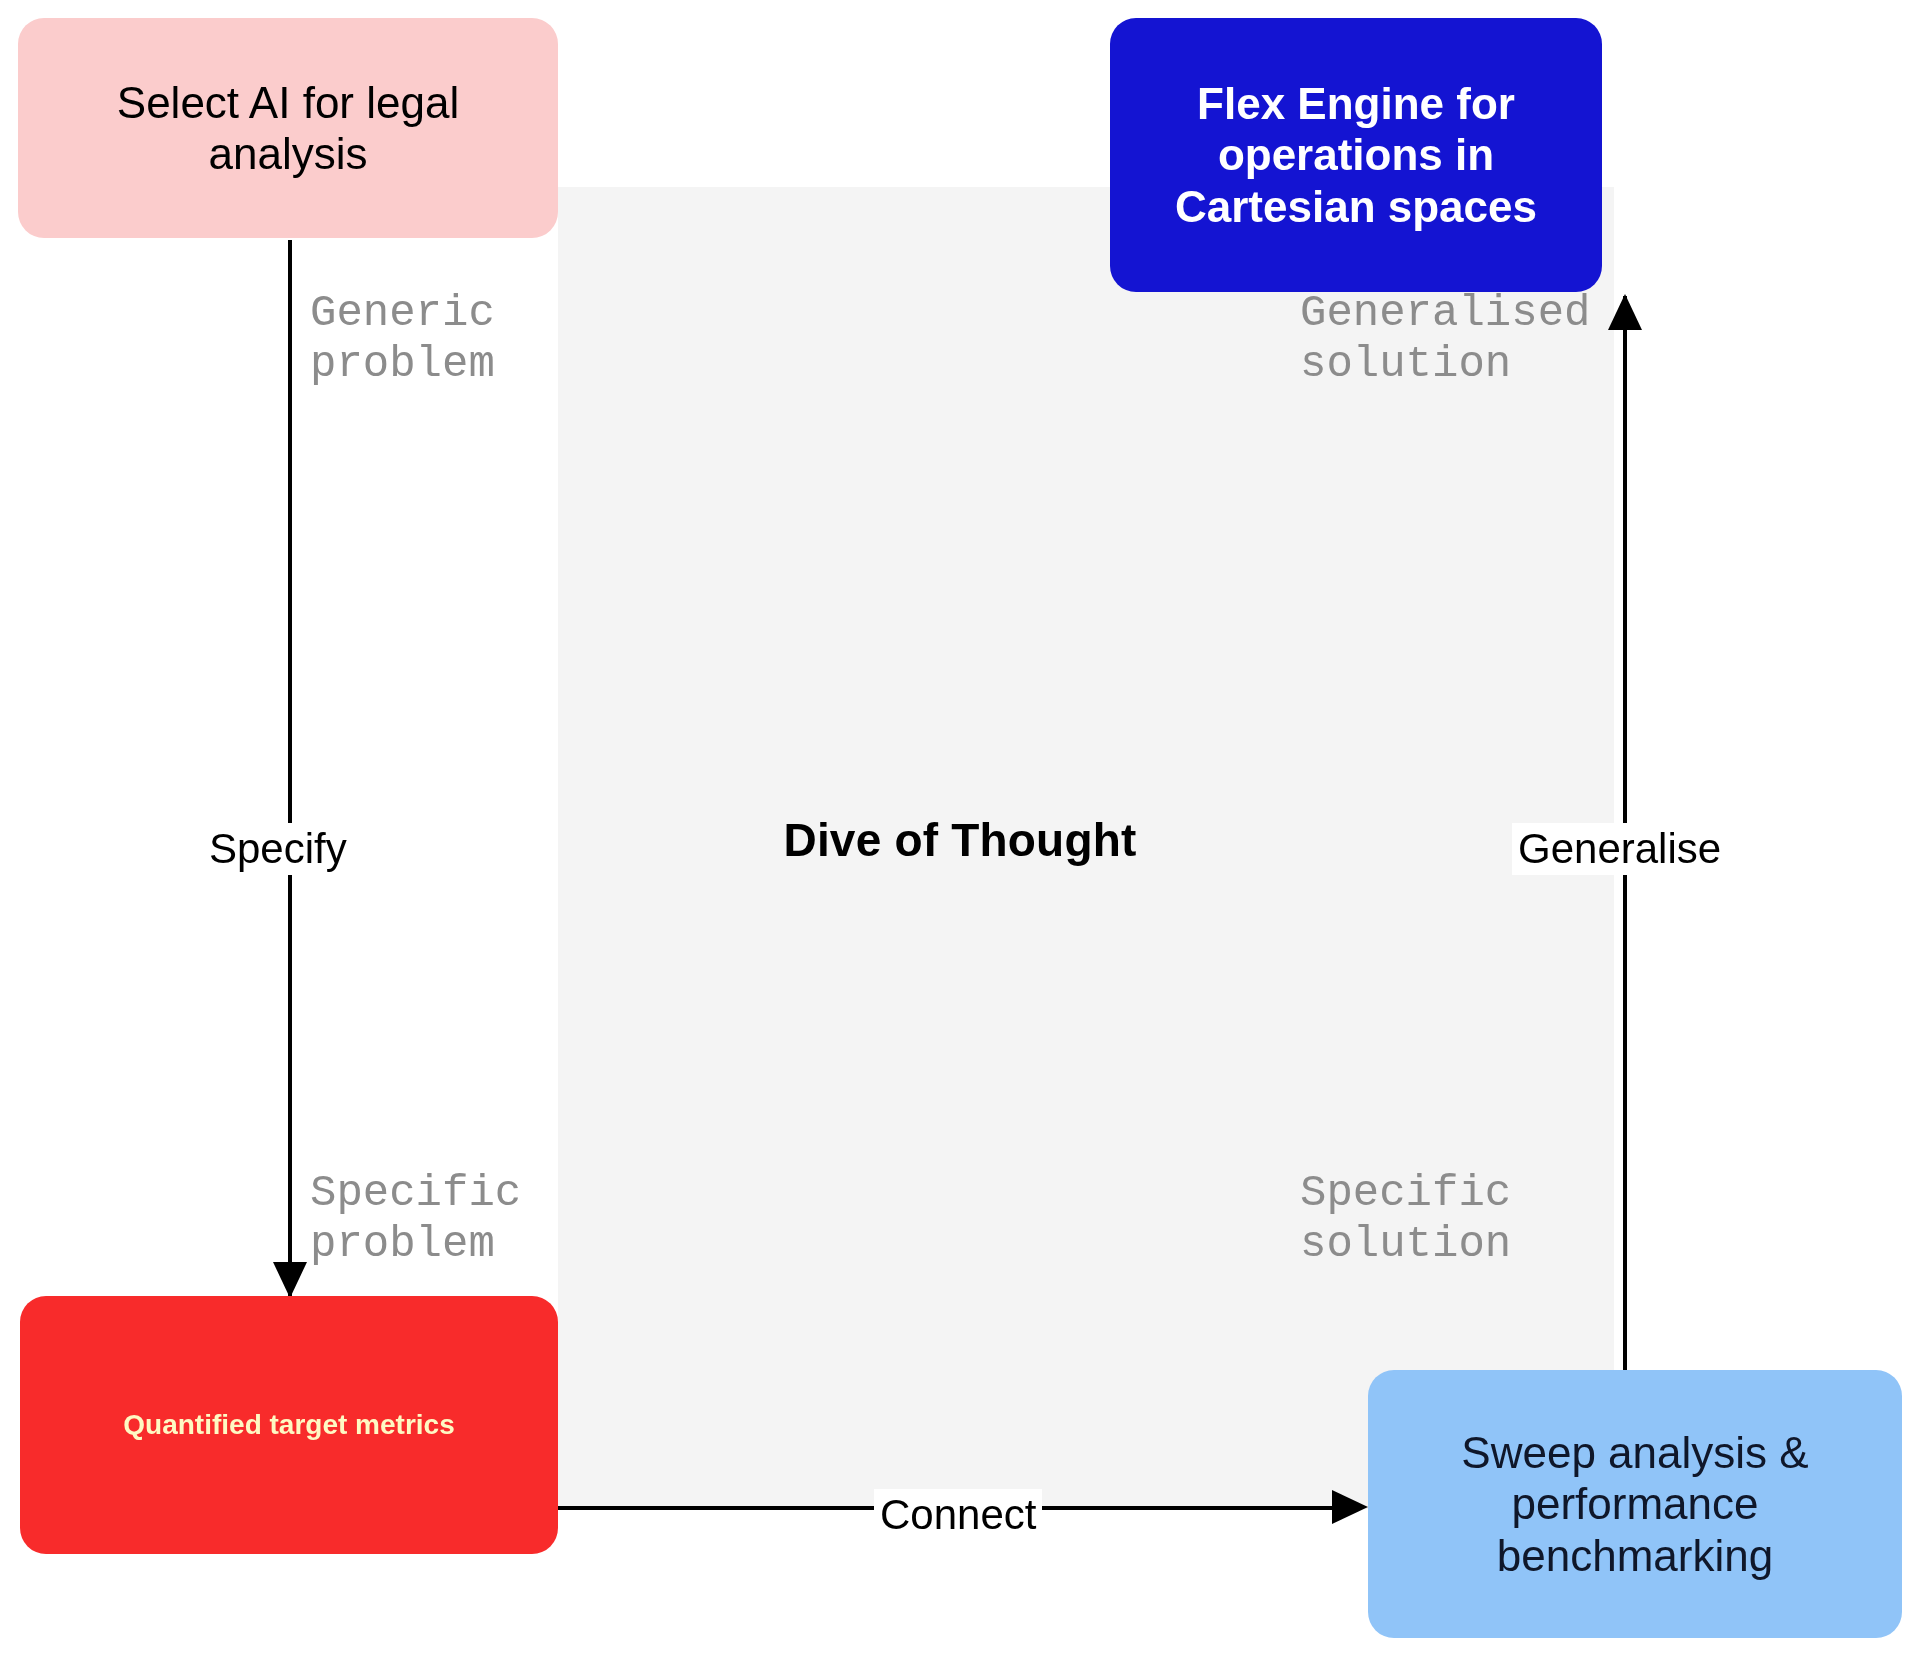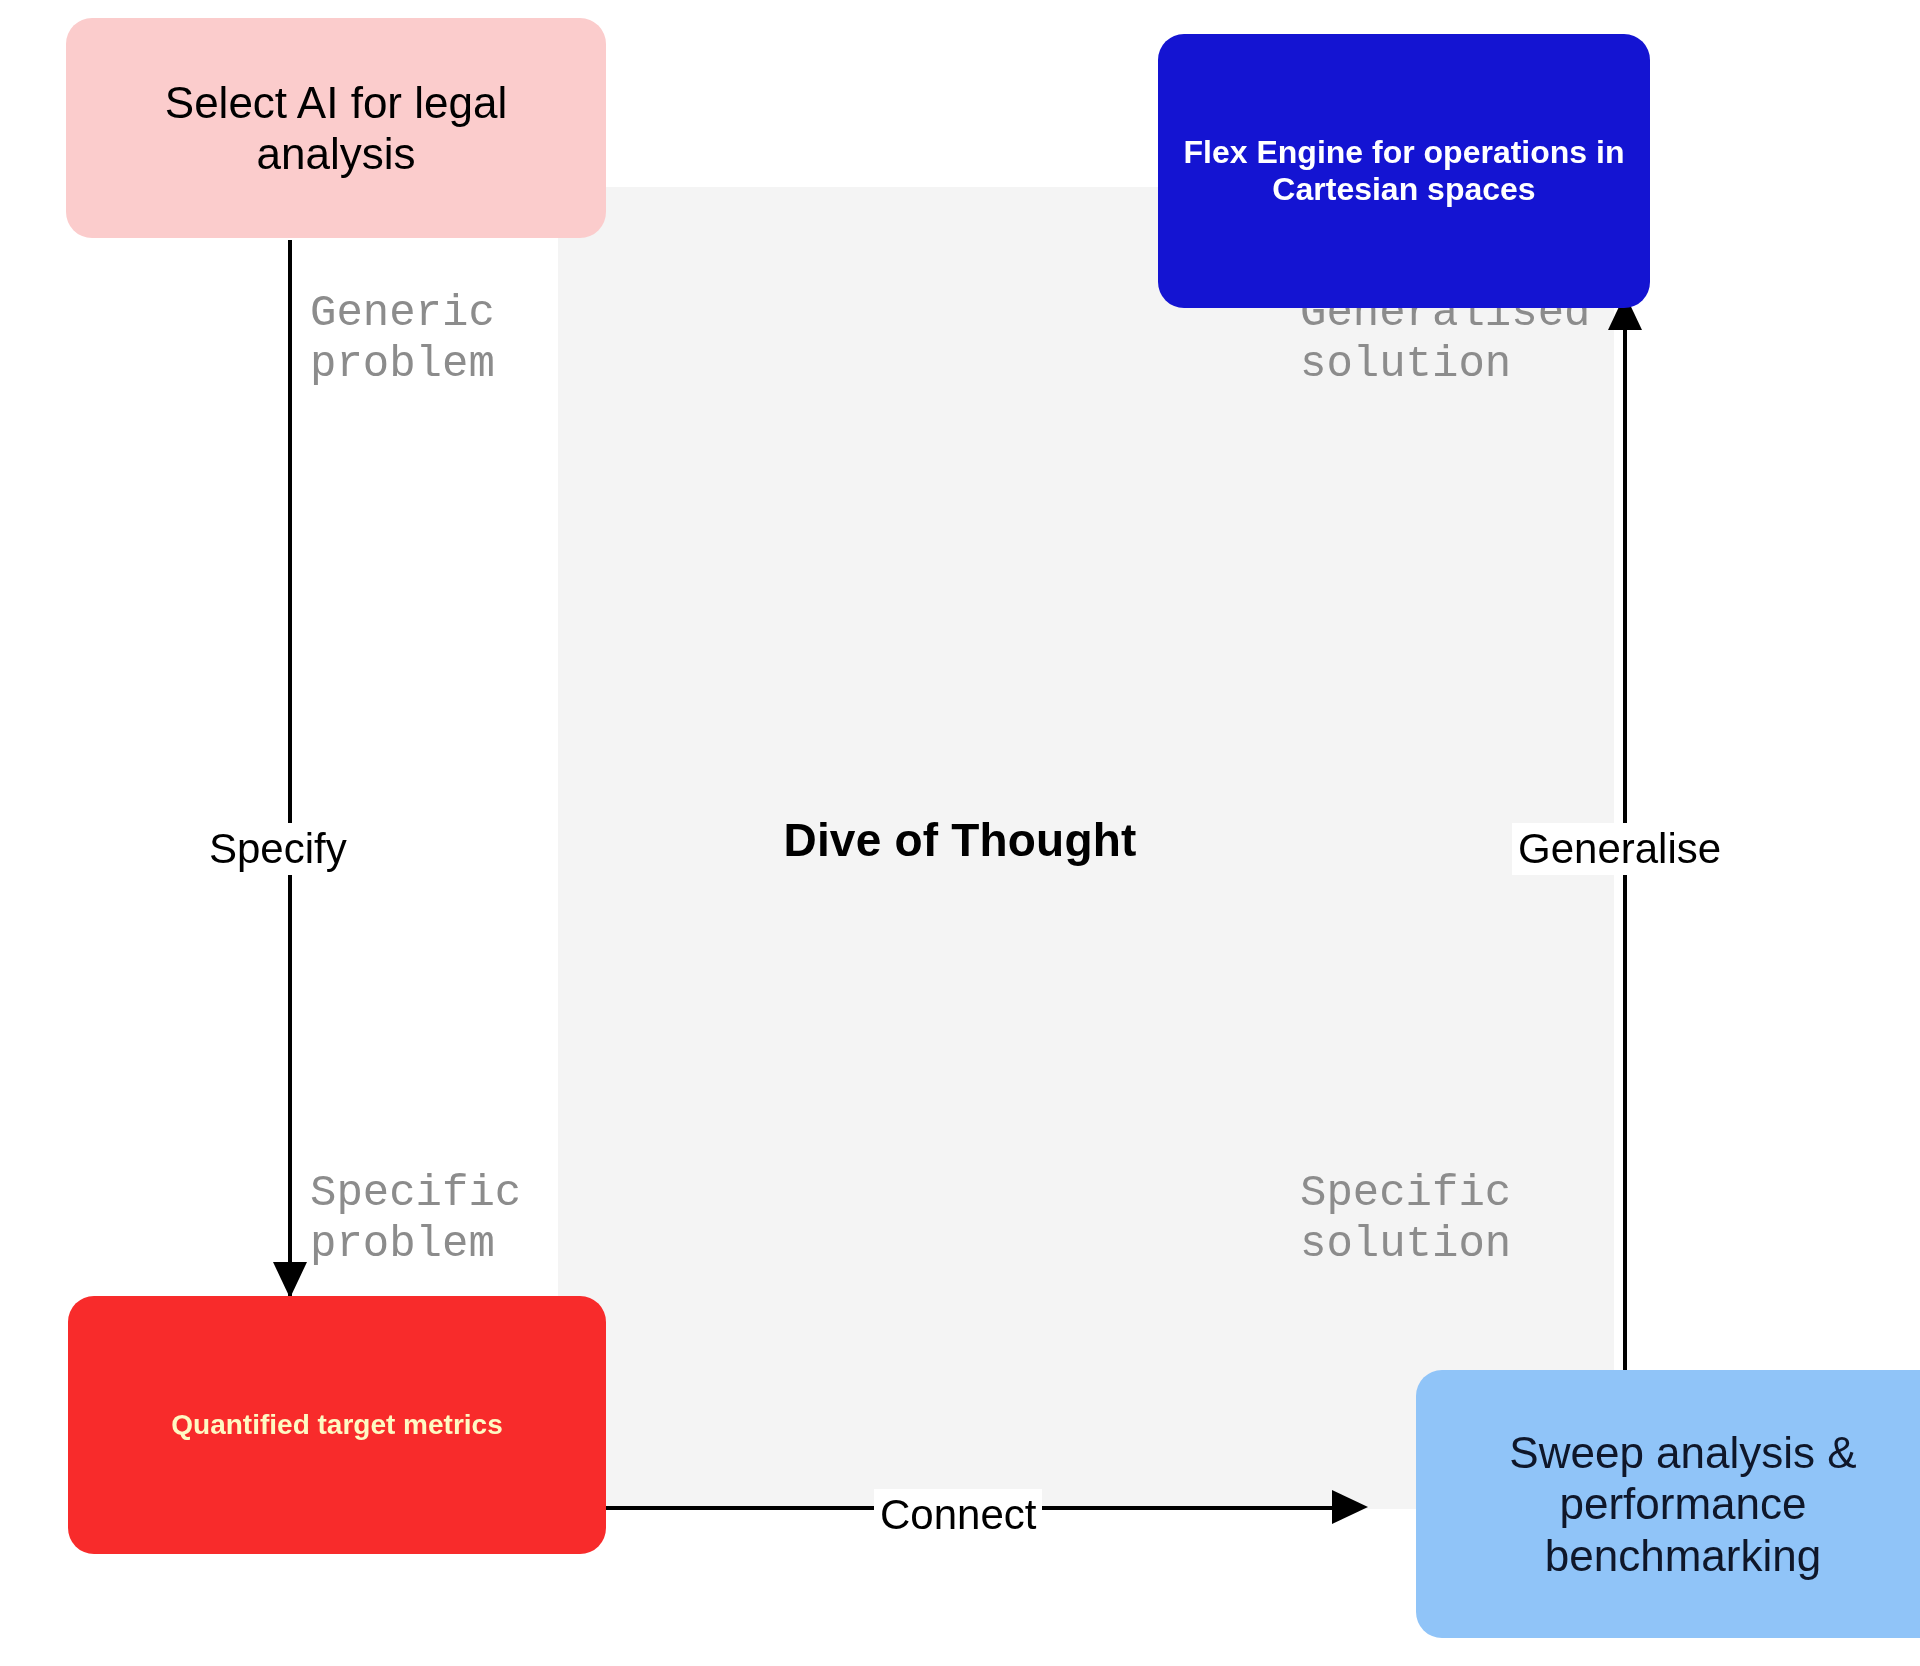--- a/index.html
+++ b/index.html
@@ -44,41 +44,40 @@
   .node {
     position: absolute;
     box-sizing: border-box;
     display: flex;
     align-items: center;
     justify-content: center;
     text-align: center;
     border-radius: 26px;
     line-height: 1.17;
     padding: 8px 14px;
-    margin-left: 48px;
   }
   .node span { display: block; }
 
   .node-generic-problem {
     left: 18px;
     top: 18px;
     width: 540px;
     height: 220px;
     background: #fbcccc;
     color: #000000;
     font-size: 44px;
   }
   .node-generalised-solution {
     left: 1110px;
-    top: 34px;
+    top: 18px;
     width: 492px;
     height: 274px;
     background: #1414d2;
     color: #ffffff;
-    font-size: 32px;
+    font-size: 44px;
     font-weight: bold;
   }
   .node-specific-problem {
     left: 20px;
     top: 1296px;
     width: 538px;
     height: 258px;
     background: #f82b2b;
     color: #fef9c3;
     font-size: 28px;

